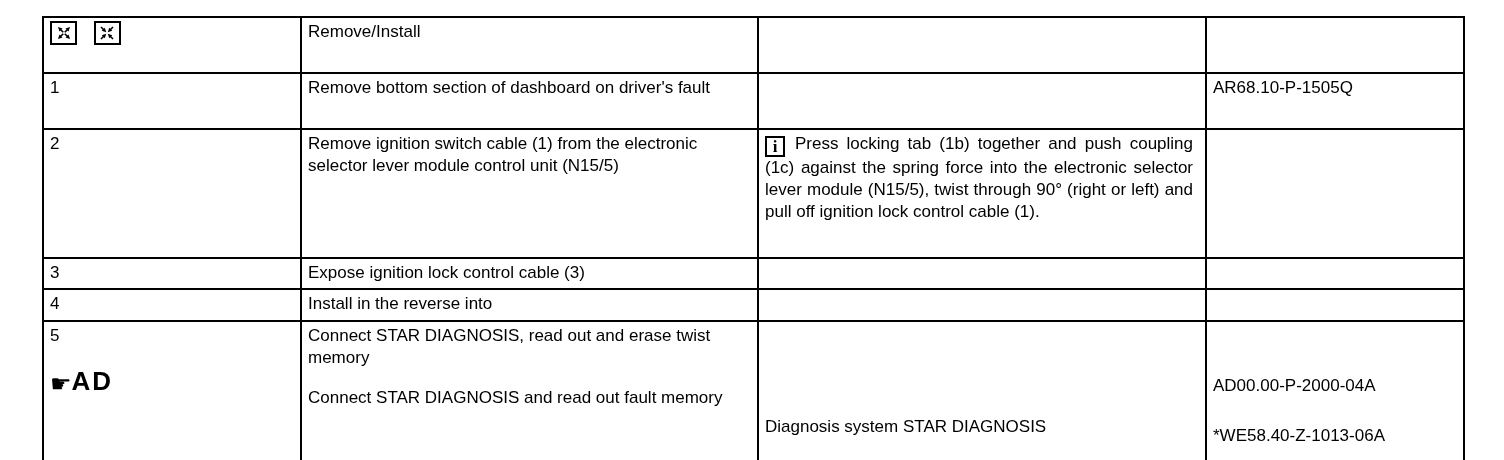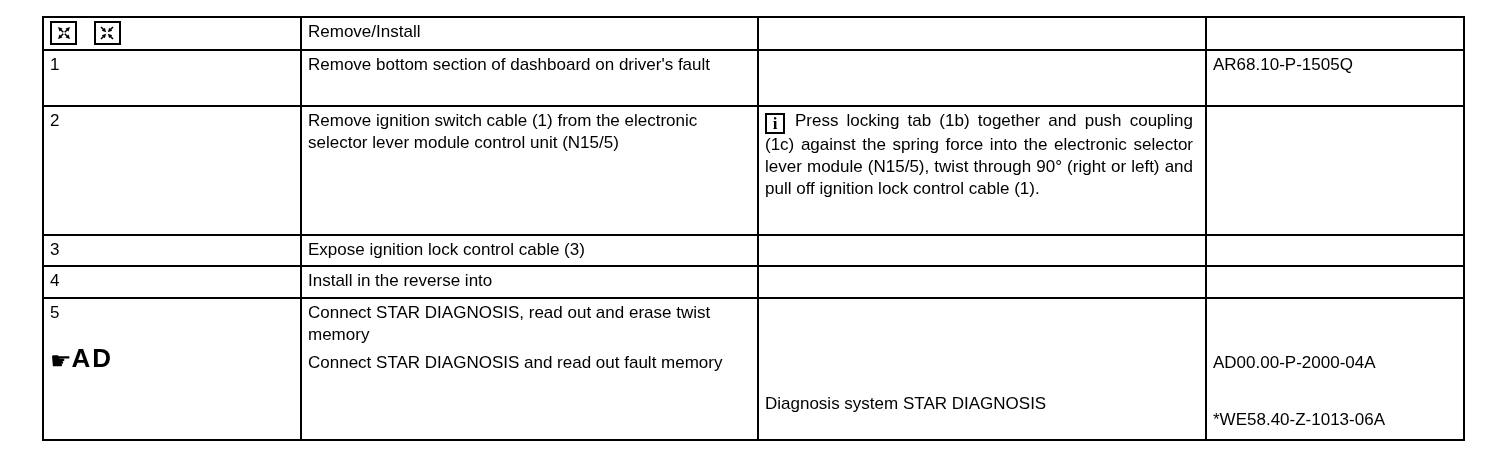--- a/index.html
+++ b/index.html
@@ -27,21 +27,21 @@
     padding: 3px 8px 3px 6px;
     font-size: 17px;
     line-height: 22px;
     overflow: hidden;
   }
   .col-num  { width: 258px; }
   .col-desc { width: 457px; }
   .col-note { width: 448px; }
   .col-ref  { width: 258px; }
 
-  tr.r-header { height: 33px; }
+  tr.r-header { height: 56px; }
   tr.r-1 { height: 56px; }
   tr.r-2 { height: 129px; }
   tr.r-3 { height: 31px; }
   tr.r-4 { height: 32px; }
   tr.r-5 { height: 142px; }
 
   .icon-box {
     display: inline-flex;
     align-items: center;
     justify-content: center;
@@ -83,21 +83,21 @@
   .hand-glyph {
     font-size: 24px;
     line-height: 24px;
     vertical-align: -2px;
   }
   .hand-label {
     font-weight: bold;
     font-size: 26px;
     letter-spacing: 2px;
   }
-  .step + .step { margin-top: 6px; }
+  .step + .step { margin-top: 18px; }
 </style>
 </head>
 <body>
 
 <div class="doc-table-wrap">
   <table class="proc-table">
     <colgroup>
       <col class="col-num">
         <col class="col-desc">
         <col class="col-note">
@@ -206,18 +206,18 @@
       </td>
       <td>
         <div class="step">Connect STAR DIAGNOSIS, read out and erase twist memory</div>
         <div class="step">Connect STAR DIAGNOSIS and read out fault memory</div>
       </td>
       <td class="cell-rel">
         <span class="abs" style="top:94px">Diagnosis system STAR DIAGNOSIS</span>
       </td>
       <td class="cell-rel">
         <span class="abs" style="top:53px">AD00.00-P-2000-04A</span>
-        <span class="abs" style="top:110px">*WE58.40-Z-1013-06A</span>
+        <span class="abs" style="top:103px">*WE58.40-Z-1013-06A</span>
       </td>
     </tr>
   </tbody>
     </table>
 </div>
 
 </body></html>

